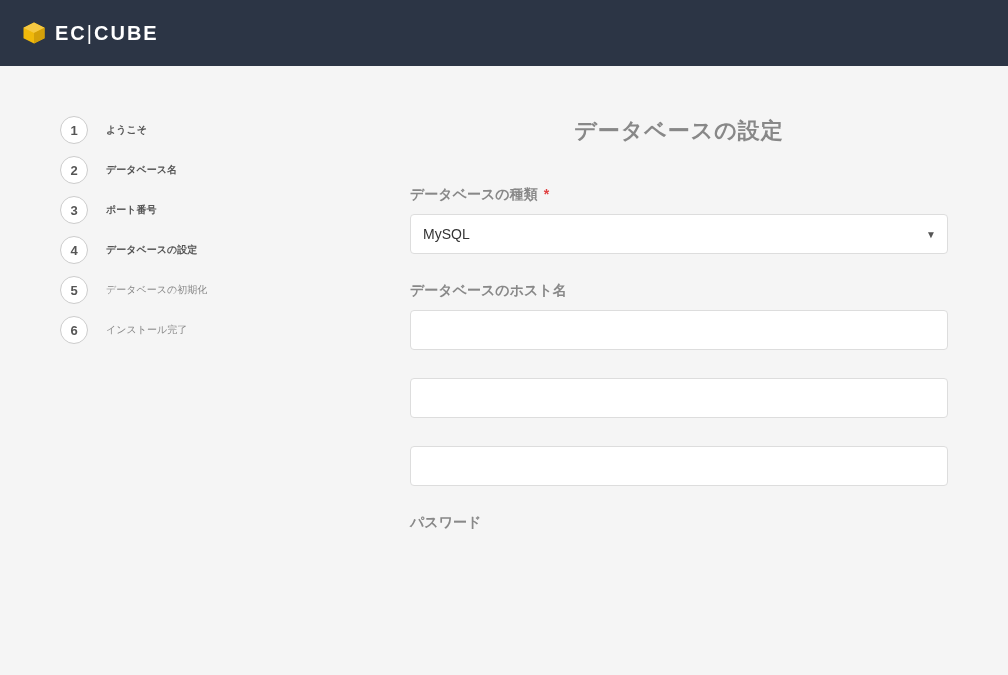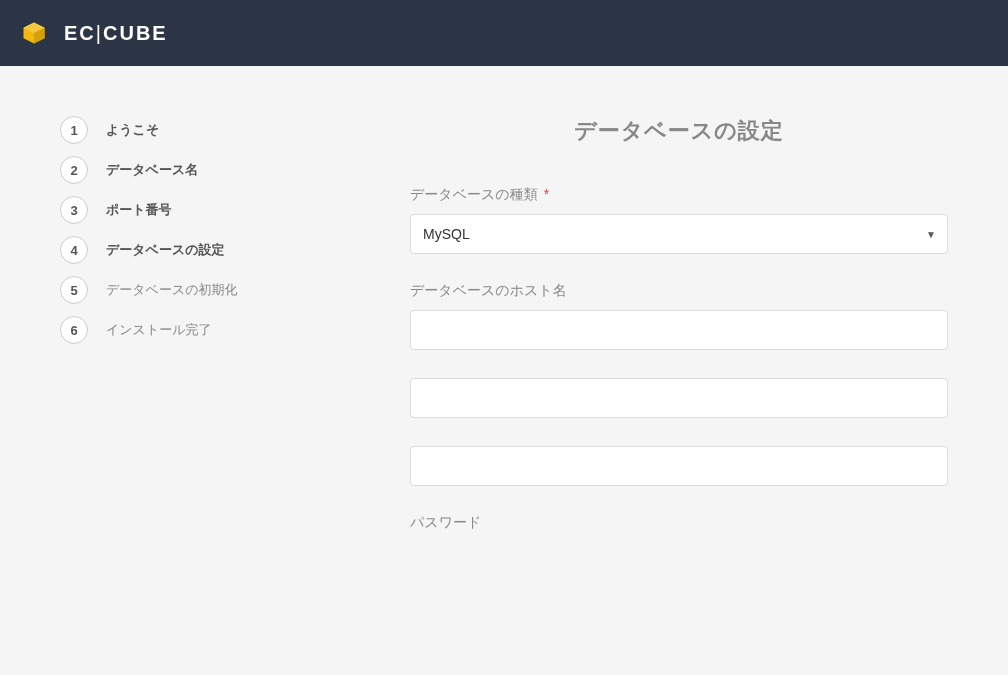--- a/index.html
+++ b/index.html
@@ -15,21 +15,21 @@
     .header {
       background: #2c3545;
       height: 66px;
       display: flex;
       align-items: center;
       padding: 0 20px;
     }
     .logo {
       display: flex;
       align-items: center;
-      gap: 16px;
+      gap: 7px;
     }
     .logo-icon {
       width: 28px;
       height: 28px;
     }
     .logo-text {
       color: #fff;
       font-size: 20px;
       font-weight: 600;
       letter-spacing: 2px;
@@ -64,21 +64,21 @@
       background: #fff;
       display: flex;
       align-items: center;
       justify-content: center;
       font-size: 13px;
       font-weight: 600;
       color: #555;
       flex-shrink: 0;
     }
     .step-label {
-      font-size: 13px;
+      font-size: 10px;
       color: #888;
       font-weight: 500;
     }
     .step-item.completed .step-label {
       color: #555;
       font-weight: 600;
     }
     .step-item.active .step-label {
       color: #555;
       font-weight: 600;
@@ -96,21 +96,21 @@
       letter-spacing: 1px;
     }
     .form-group {
       margin-bottom: 28px;
     }
     .form-label {
       display: block;
       font-size: 14px;
       color: #888;
       margin-bottom: 10px;
-      font-weight: 400;
+      font-weight: 700;
     }
     .required {
       color: #e04040;
       margin-left: 6px;
     }
     .form-input, .form-select {
       width: 100%;
       height: 40px;
       padding: 0 12px;
       border: 1px solid #ddd;

